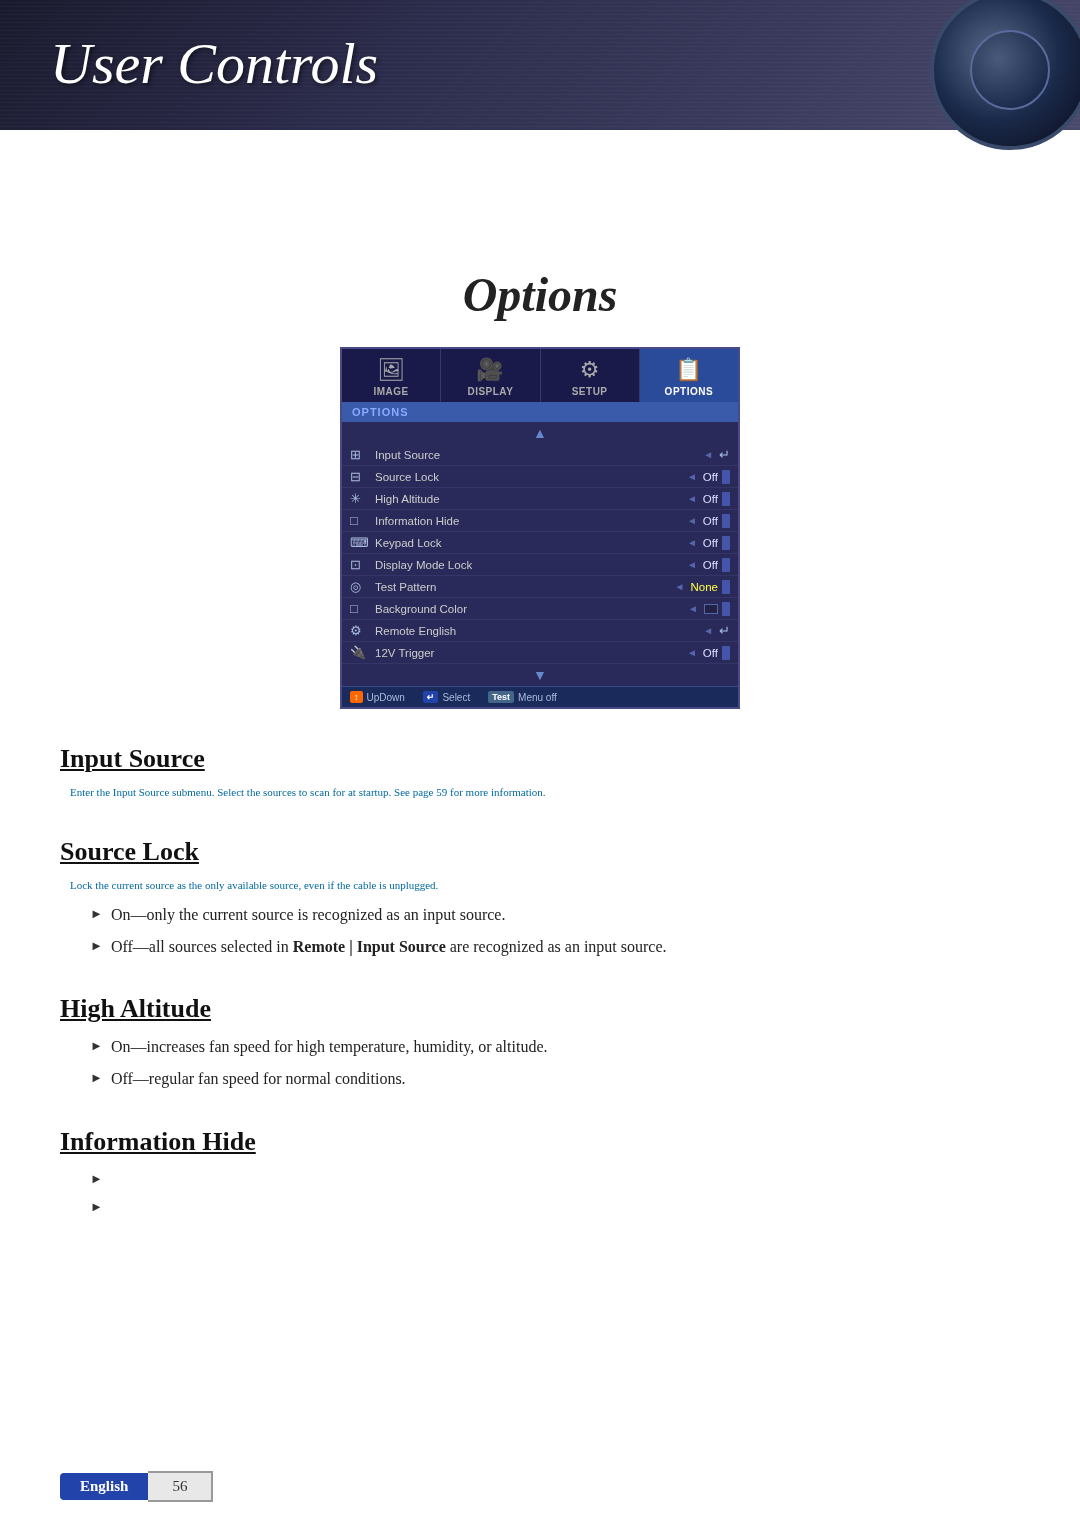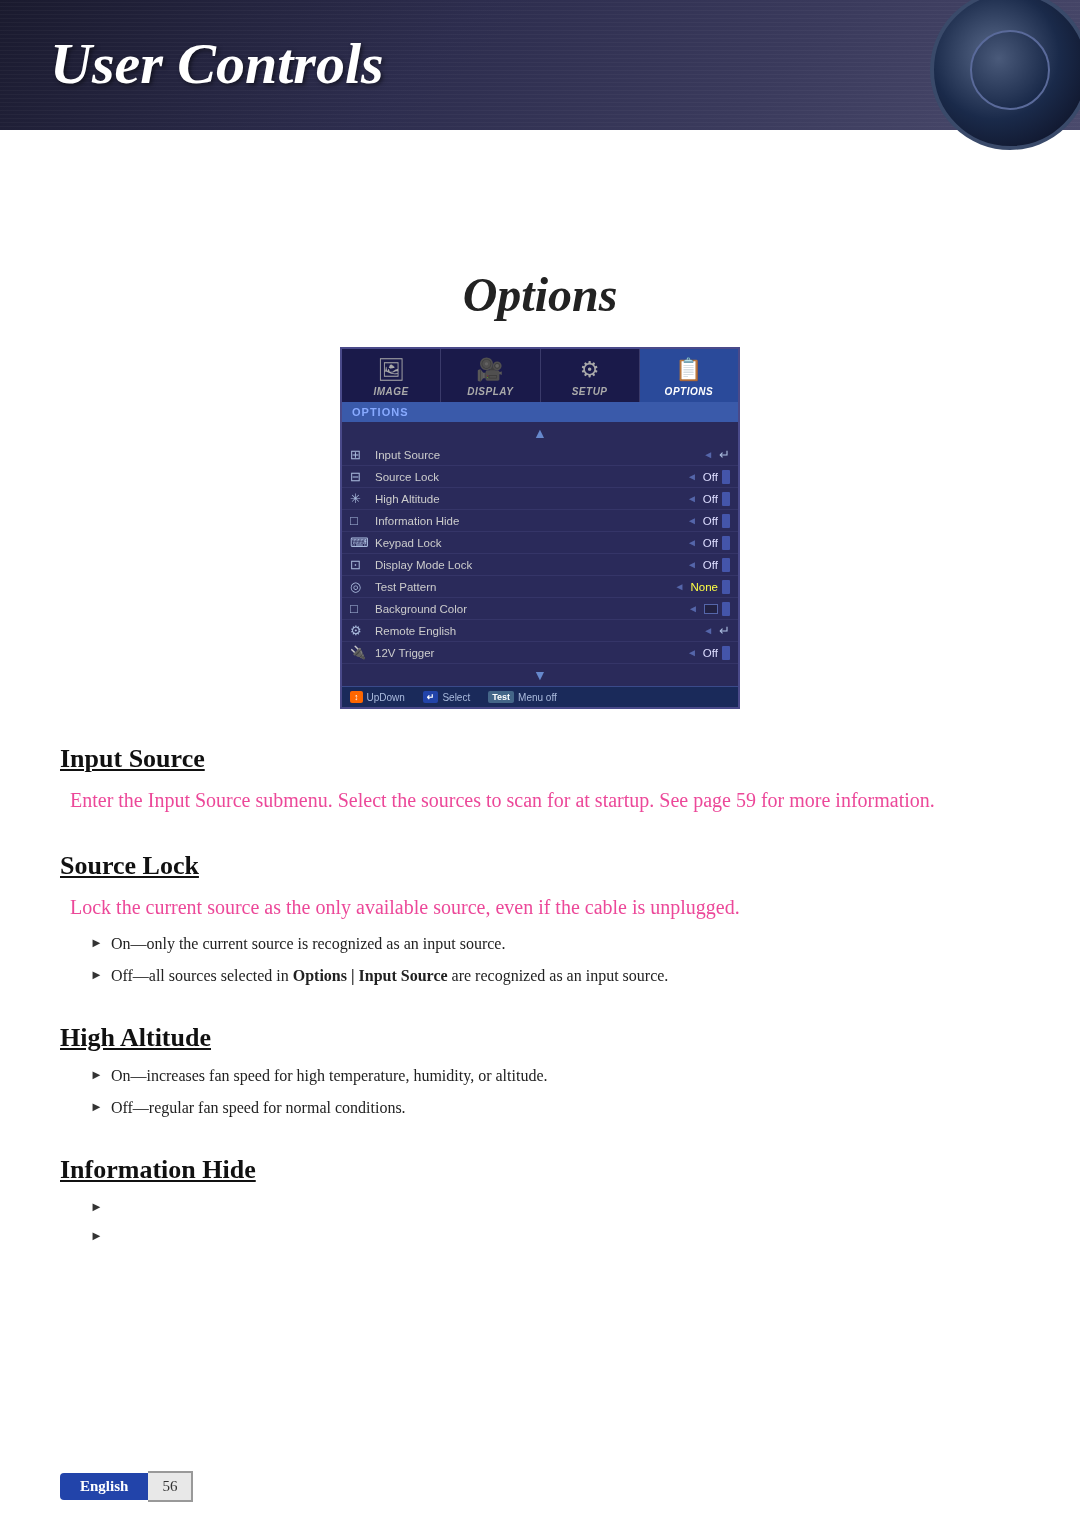--- a/index.html
+++ b/index.html
@@ -55,21 +55,21 @@
       border: 2px solid #5a6a9a;
     }
 
     .page-title {
       position: relative;
       z-index: 10;
       padding: 30px 50px 20px 50px;
       color: #ffffff;
       font-size: 58px;
       font-style: italic;
-      font-weight: bold;
+      font-weight: normal;
       font-family: Georgia, serif;
       text-shadow: 2px 2px 4px rgba(0,0,0,0.5);
     }
 
     
     .main-content {
       position: relative;
       padding: 20px 60px 60px 60px;
       margin-top: 130px;
     }
@@ -116,21 +116,20 @@
     .menu-tab-icon {
       font-size: 22px;
       margin-bottom: 3px;
       display: block;
     }
     .menu-tab-label {
       font-size: 10px;
       font-weight: bold;
       letter-spacing: 0.5px;
       text-transform: uppercase;
-      font-style: italic;
     }
 
     .menu-header-bar {
       background: #3a5aaa;
       color: #88aaff;
       font-size: 11px;
       font-weight: bold;
       padding: 4px 10px;
       text-transform: uppercase;
       letter-spacing: 1px;
@@ -232,23 +231,23 @@
       font-size: 26px;
       font-weight: bold;
       text-decoration: underline;
       color: #111;
       margin-top: 35px;
       margin-bottom: 10px;
       font-family: Georgia, serif;
     }
 
     .section-body {
-      font-size: 20px;
+      font-size: 11px;
       line-height: 1.6;
-      color: #ec4899;
+      color: #0369a1;
       margin-left: 10px;
       margin-bottom: 8px;
     }
 
     .bullet-list {
       margin-left: 30px;
       margin-top: 8px;
     }
     .bullet-item {
       display: flex;
@@ -285,21 +284,21 @@
       color: white;
       font-size: 15px;
       font-weight: bold;
       padding: 5px 20px;
       border-radius: 4px 0 0 4px;
     }
     .footer-page-num {
       background: #e8e8e8;
       color: #333;
       font-size: 15px;
-      padding: 5px 14px;
+      padding: 5px 24px;
       border-top: 2px solid #999;
       border-right: 2px solid #999;
       border-bottom: 2px solid #999;
       border-left: none;
     }
   </style>
 </head>
 <body>
 
 <div class="header-bg"></div>
@@ -440,21 +439,21 @@
 
   <div class="section-heading">Source Lock</div>
   <div class="section-body">Lock the current source as the only available source, even if the cable is unplugged.</div>
   <div class="bullet-list">
     <div class="bullet-item">
       <span class="bullet-arrow">►</span>
       <span class="bullet-text">On—only the current source is recognized as an input source.</span>
     </div>
     <div class="bullet-item">
       <span class="bullet-arrow">►</span>
-      <span class="bullet-text">Off—all sources selected in <strong>Options | Input Source</strong> are recognized as an input source.</span>
+      <span class="bullet-text">Off—all sources selected in <strong>Remote | Input Source</strong> are recognized as an input source.</span>
     </div>
   </div>
 
   <div class="section-heading">High Altitude</div>
   <div class="bullet-list">
     <div class="bullet-item">
       <span class="bullet-arrow">►</span>
       <span class="bullet-text">On—increases fan speed for high temperature, humidity, or altitude.</span>
     </div>
     <div class="bullet-item">

